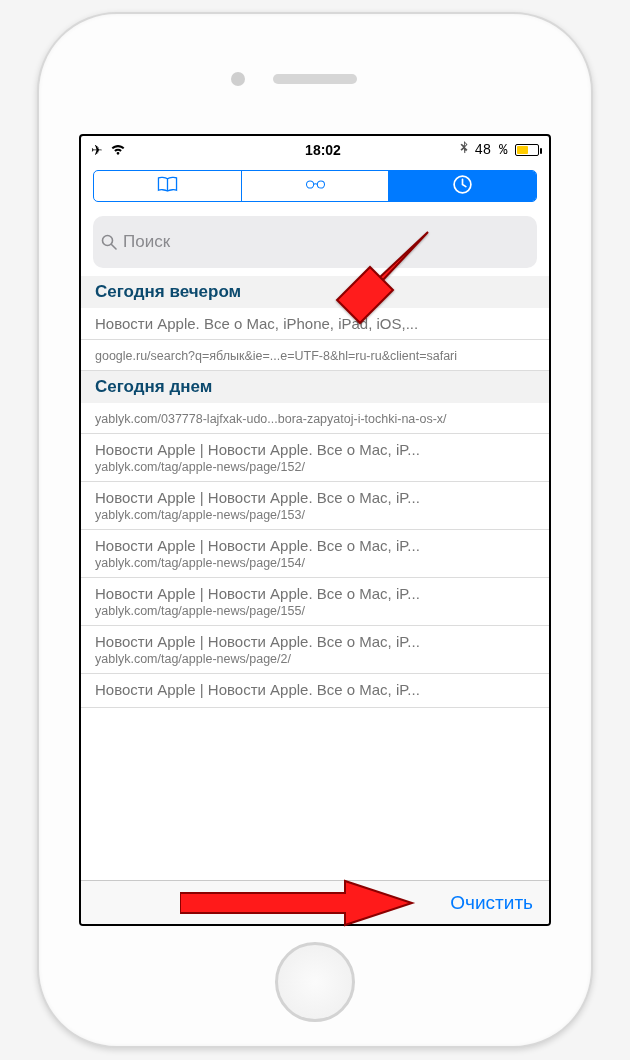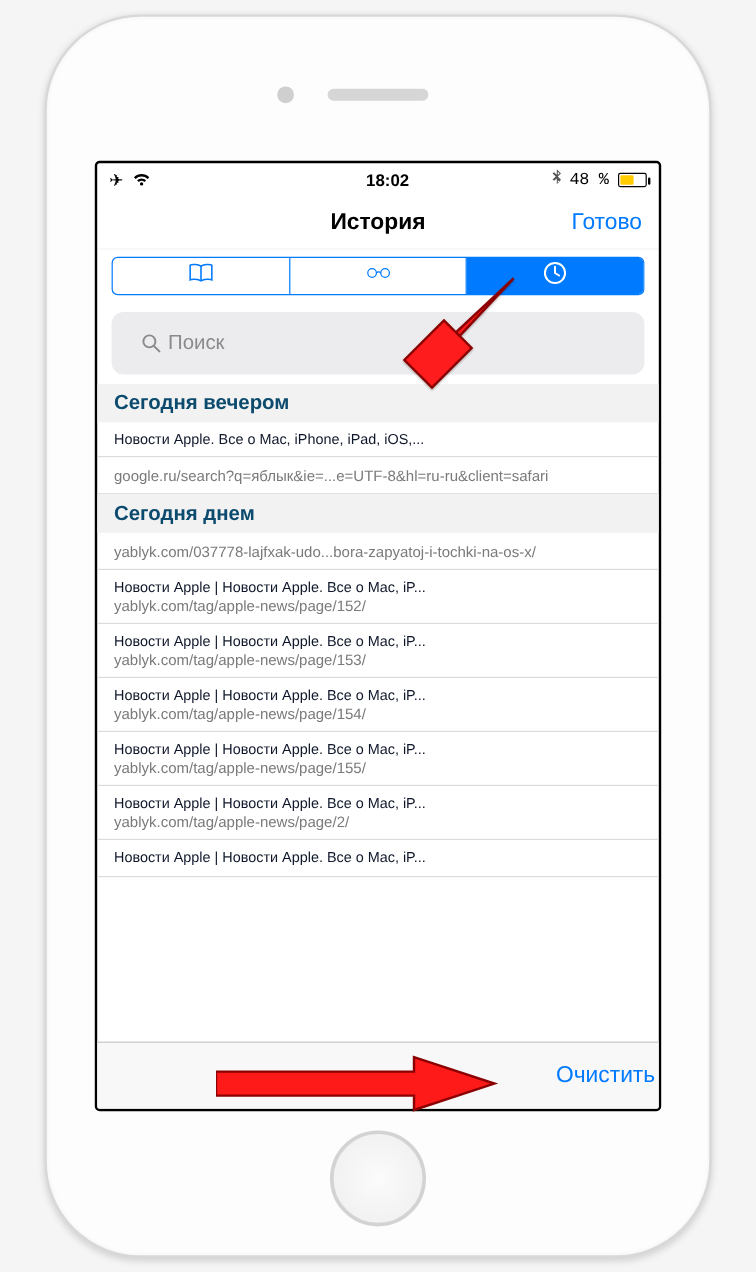--- a/index.html
+++ b/index.html
@@ -78,40 +78,40 @@
     display: flex; height: 32px; border: 1.5px solid #007aff; border-radius: 5px; overflow: hidden;
   }
   .seg .s { flex:1; display:flex; align-items:center; justify-content:center; color:#007aff; border-right:1.5px solid #007aff;}
   .seg .s:last-child{border-right:none;}
   .seg .s.active { background:#007aff; color:#fff; }
   .seg svg { width: 23px; height: 21px; }
   
   .search-wrap { padding: 8px 12px; }
   .search {
     display:flex; align-items:center; gap:6px;
-    height: 52px; background:#ececee; border-radius: 10px; padding: 0 25px;
+    height: 52px; background:#ececee; border-radius: 10px; padding: 0 8px;
     font-size: 17px; color:#8a8a8e;
   }
   .search .mag { width:16px; height:16px; }
   
   .list { flex:1; overflow:hidden; }
   .section-header {
     background:#f2f2f2; font-size: 17px; font-weight: 700; color:#0c4a6e;
     padding: 6px 14px;
   }
   .row {
     padding: 7px 14px; border-bottom: 0.5px solid #dcdcdc;
   }
-  .row .t { font-size: 12px; color:#0f172a; white-space: nowrap; overflow:hidden; text-overflow:ellipsis; }
+  .row .t { font-size: 15px; color:#737373; white-space: nowrap; overflow:hidden; text-overflow:ellipsis; }
   .row .u { font-size: 12.5px; color:#7a7a7a; margin-top:2px; white-space: nowrap; overflow:hidden; text-overflow:ellipsis; }
   
   .toolbar {
-    height: 56px; border-top: 0.5px solid #c9c9c9;
+    height: 44px; border-top: 0.5px solid #c9c9c9;
     display:flex; align-items:center; justify-content:flex-end;
-    padding: 0 3px; font-size: 19px; color:#007aff;
+    padding: 0 16px; font-size: 19px; color:#007aff;
     background: rgba(248,248,248,.94);
   }
   
   .arrow {
     position: absolute;
     pointer-events: none;
   }
   .arrow svg { display:block; }
 </style>
 </head>
@@ -140,24 +140,20 @@
               <path fill="#555" d="M5 0l4 4-3 3 3 3-4 4V8.8L2.3 11 1 9.8 4 7 1 4.2 2.3 3 5 5.2V0zm1 2.4v3L7.6 4 6 2.4zm0 8.2v3L7.6 12 6 10.6z"></path>
             </svg>
         </span>
         <span class="pct">48 %</span>
         <span class="bat">
             <span class="fill" style="width: 48%;"></span>
           </span>
       </div>
     </div>
 
-    <div class="nav">
-      <div class="title">История</div>
-      <div class="done">Готово</div>
-    </div>
 
     <div class="segwrap">
       <div class="seg">
         <div class="s">
           <span>
             <svg viewBox="0 0 28 20">
                 <g fill="none" stroke="#007aff" stroke-width="1.6">
                   <path d="M14 3 C11 1 5 1 3 2 V17 c2-1 8-1 11 1 3-2 9-2 11-1 V2 c-2-1-8-1-11 1z"></path>
                   <path d="M14 3V18"></path>
                 </g>

